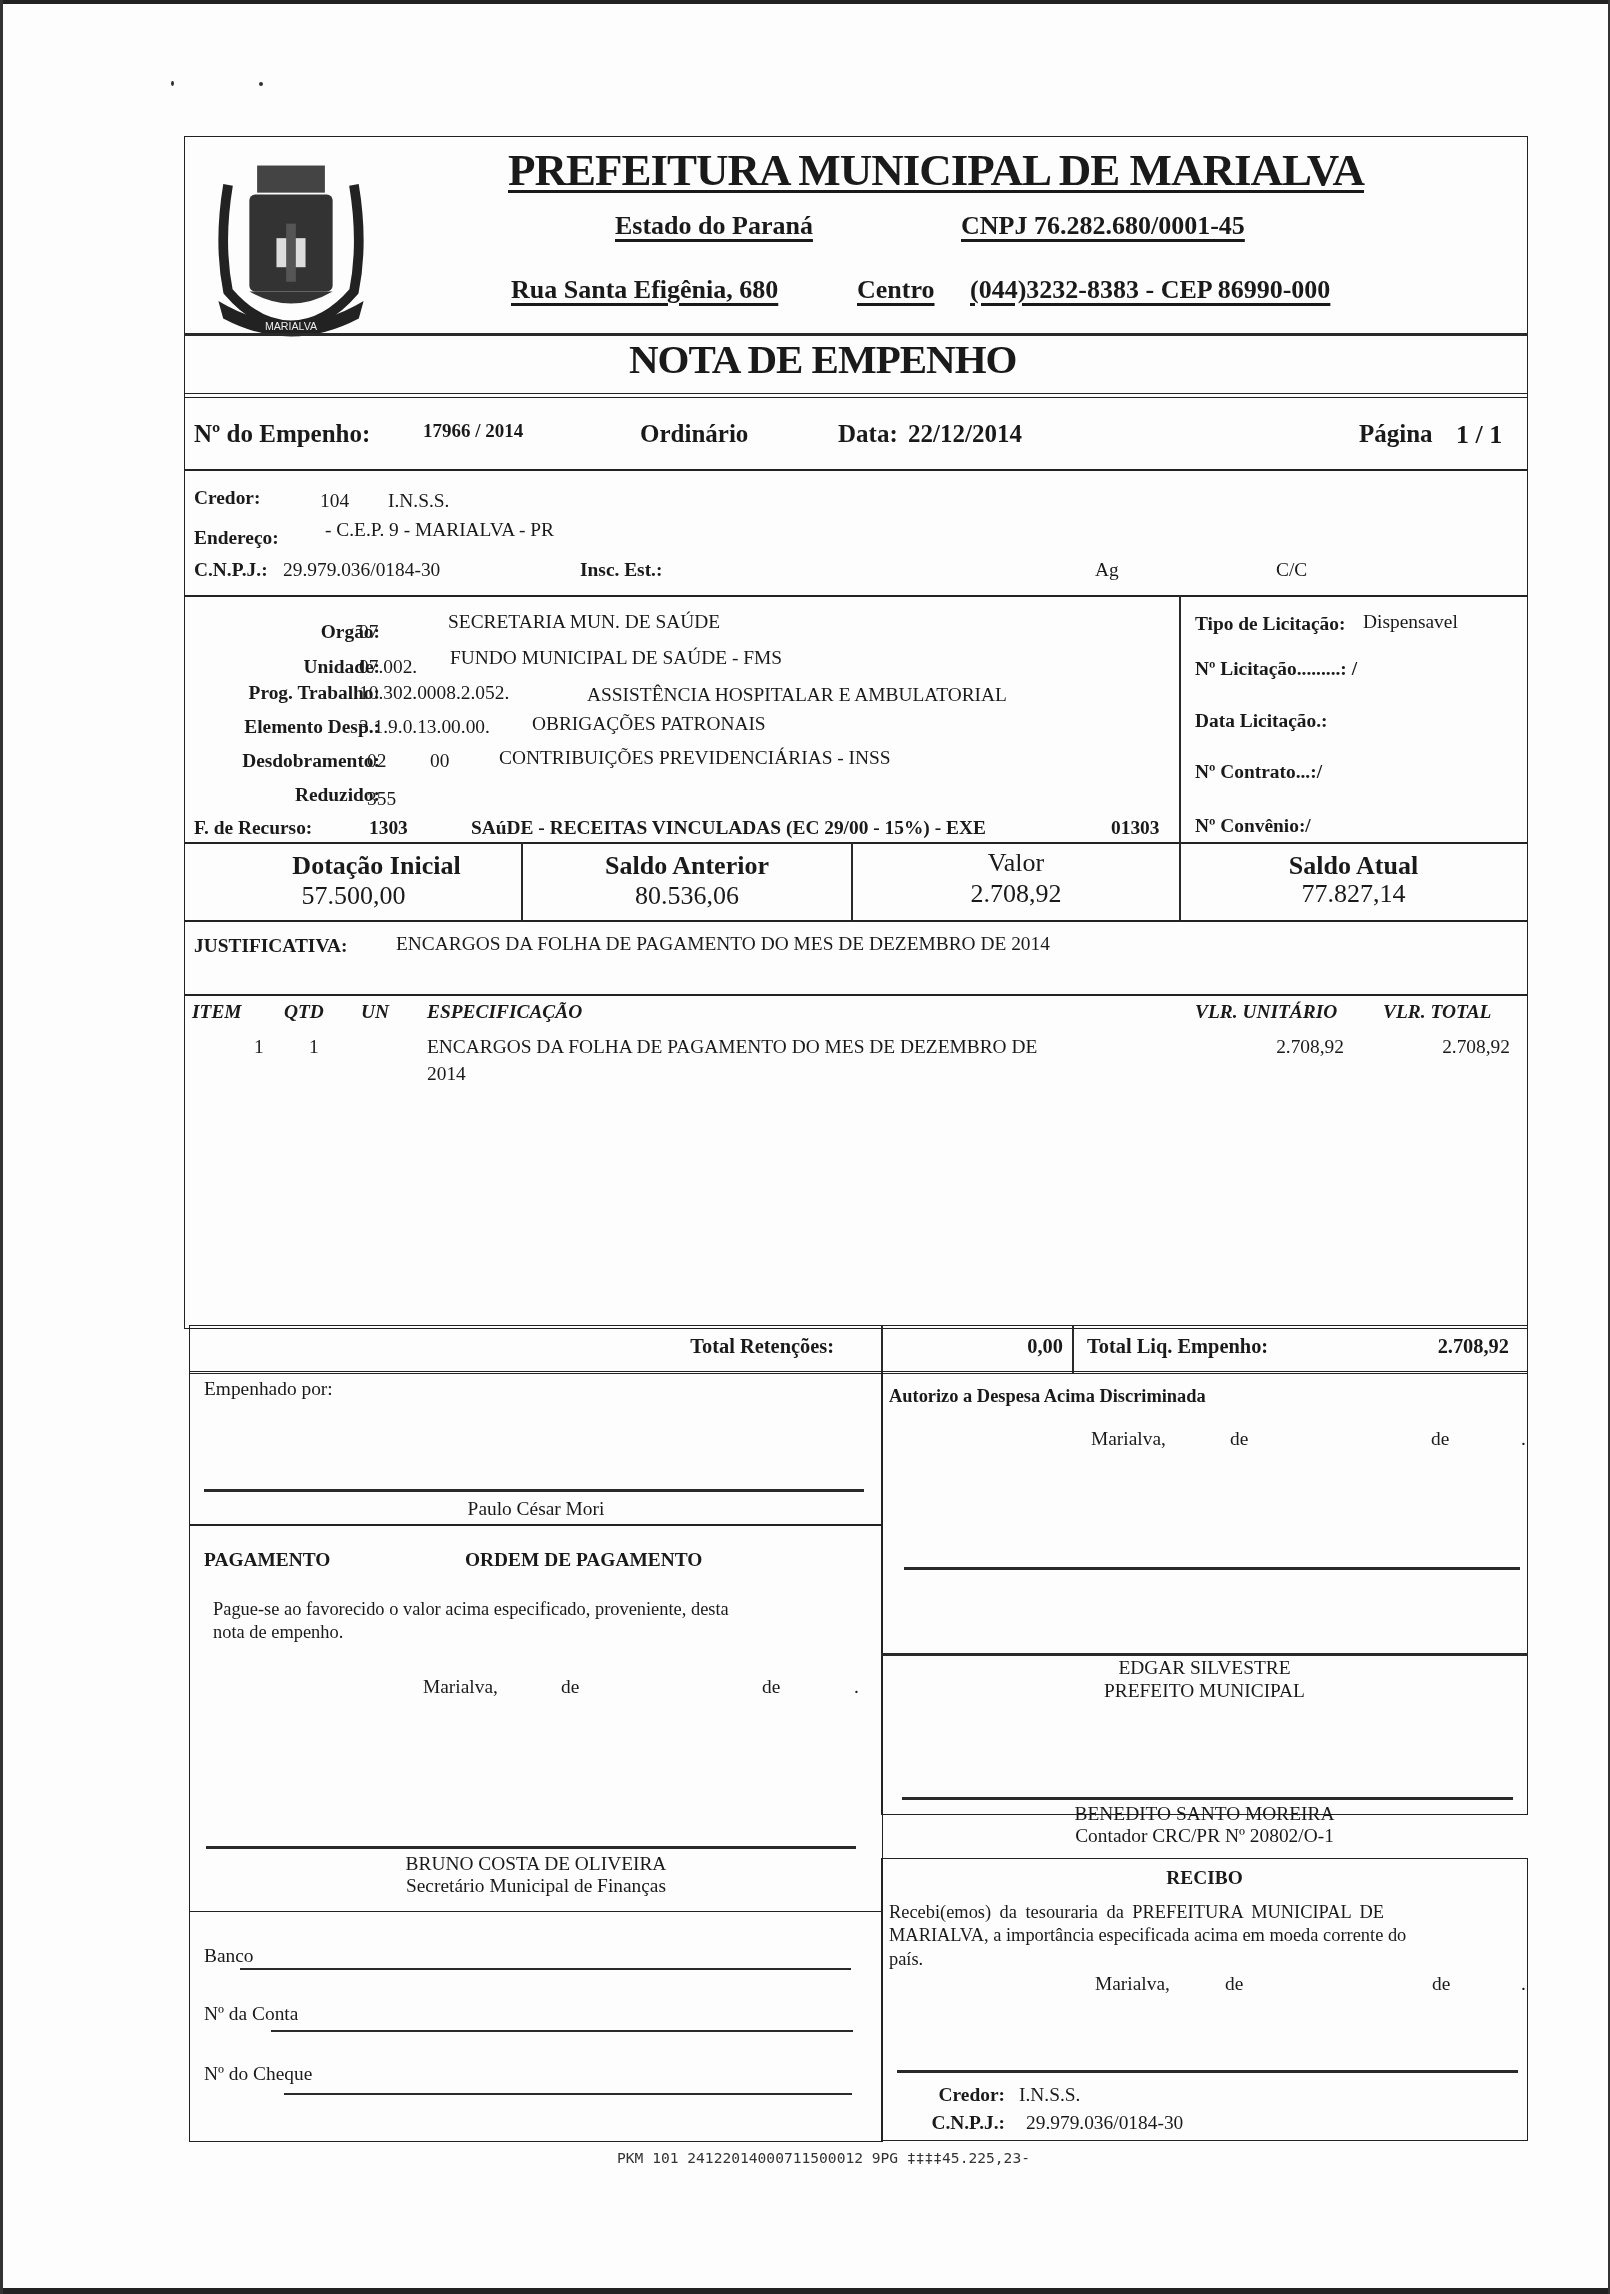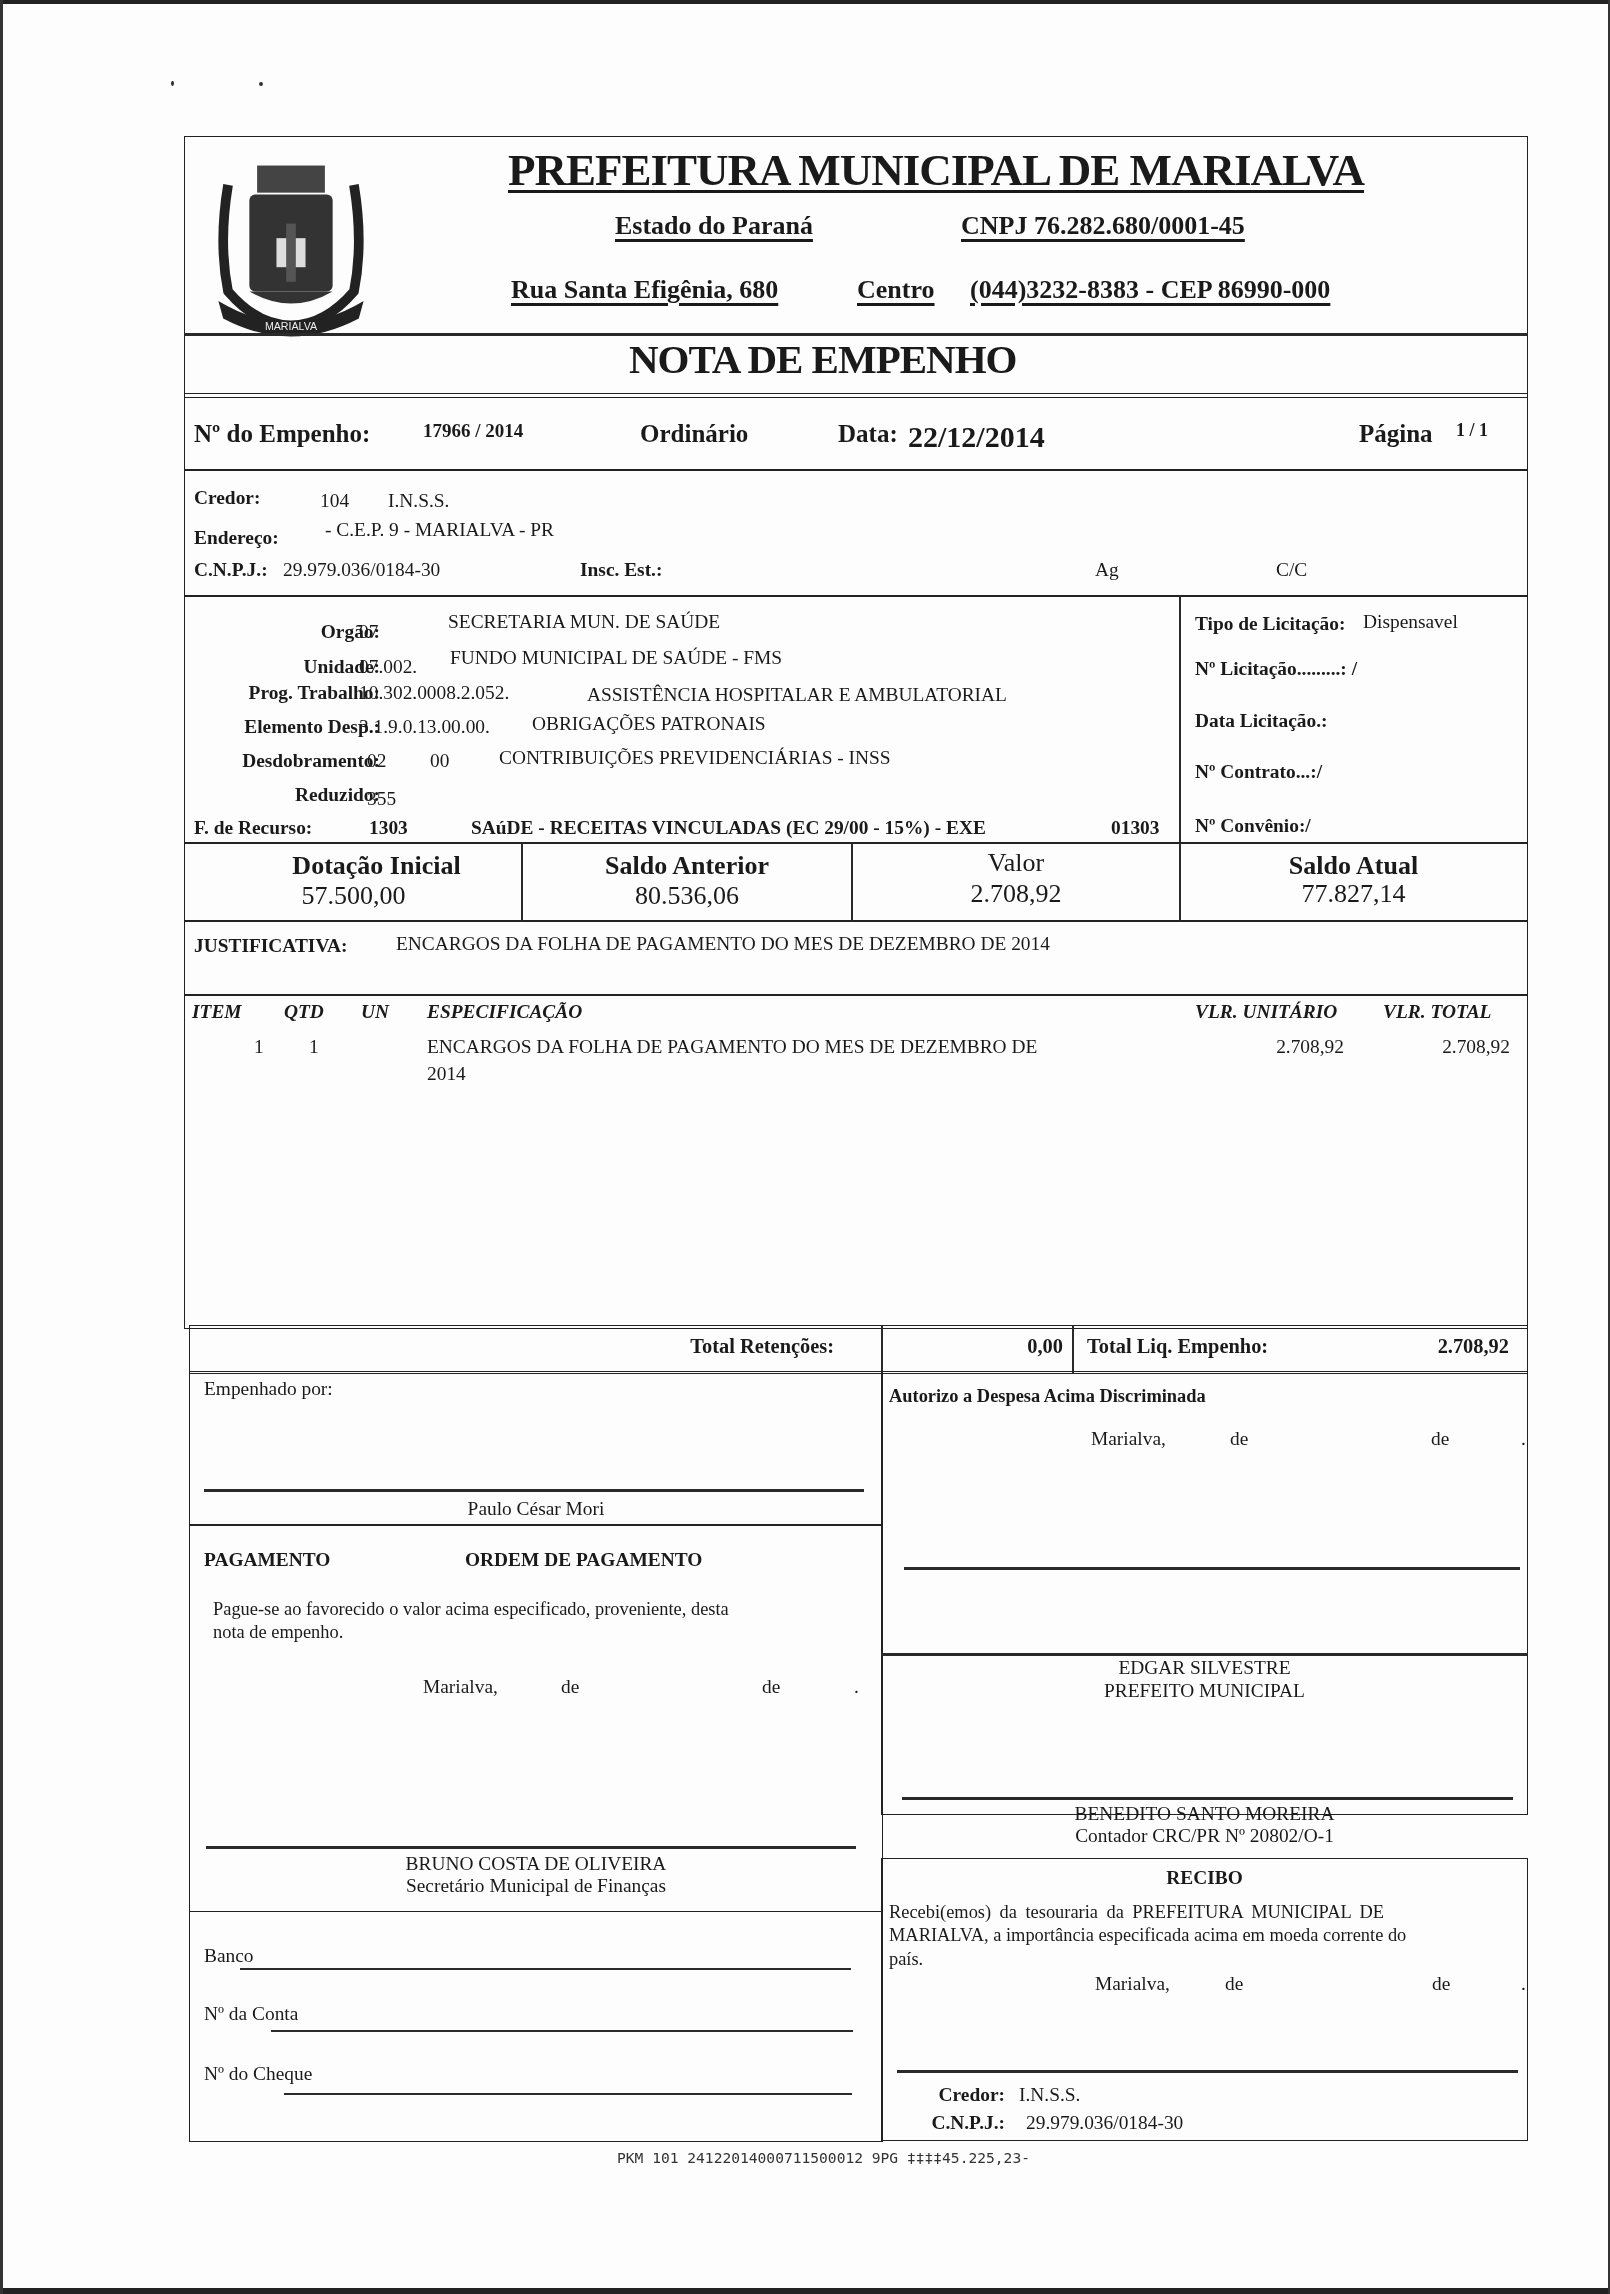--- a/index.html
+++ b/index.html
@@ -61,23 +61,23 @@
 <div class="t sub u" style="left:857px;top:275px;">Centro</div>
 <div class="t sub u" style="left:970px;top:275px;">(044)3232-8383  -  CEP 86990-000</div>
 <div class="hline" style="left:184px;top:333px;width:1344px;"></div>
 <div class="t nota" style="left:629px;top:335px;letter-spacing:-1px;">NOTA  DE  EMPENHO</div>
 
 <div class="box" style="left:184px;top:393px;width:1344px;height:78px;"></div>
 <div class="t big-lbl" style="left:194px;top:420px;font-size:25px;">Nº do Empenho:</div>
 <div class="t big-lbl" style="left:423px;top:420px;font-size:19px;">17966 / 2014</div>
 <div class="t big-lbl" style="left:640px;top:420px;font-size:25px;">Ordinário</div>
 <div class="t big-lbl" style="left:838px;top:420px;font-size:25px;">Data:</div>
-<div class="t big-lbl" style="left:908px;top:420px;font-size:30px;">22/12/2014</div>
+<div class="t big-lbl" style="left:908px;top:420px;font-size:25px;">22/12/2014</div>
 <div class="t big-lbl" style="left:1359px;top:420px;font-size:25px;">Página</div>
-<div class="t big-lbl" style="left:1456px;top:420px;font-size:18px;">1 / 1</div>
+<div class="t big-lbl" style="left:1456px;top:420px;font-size:26px;">1 / 1</div>
 
 <div class="box" style="left:184px;top:469px;width:1344px;height:128px;"></div>
 <div class="t lbl" style="left:194px;top:487px;">Credor:</div>
 <div class="t val" style="left:320px;top:490px;">104</div>
 <div class="t val" style="left:388px;top:490px;">I.N.S.S.</div>
 <div class="t lbl" style="left:194px;top:527px;">Endereço:</div>
 <div class="t val" style="left:325px;top:519px;">- C.E.P. 9  -  MARIALVA  -  PR</div>
 <div class="t lbl" style="left:194px;top:559px;">C.N.P.J.:</div>
 <div class="t val" style="left:283px;top:559px;">29.979.036/0184-30</div>
 <div class="t lbl" style="left:580px;top:559px;">Insc. Est.:</div>

